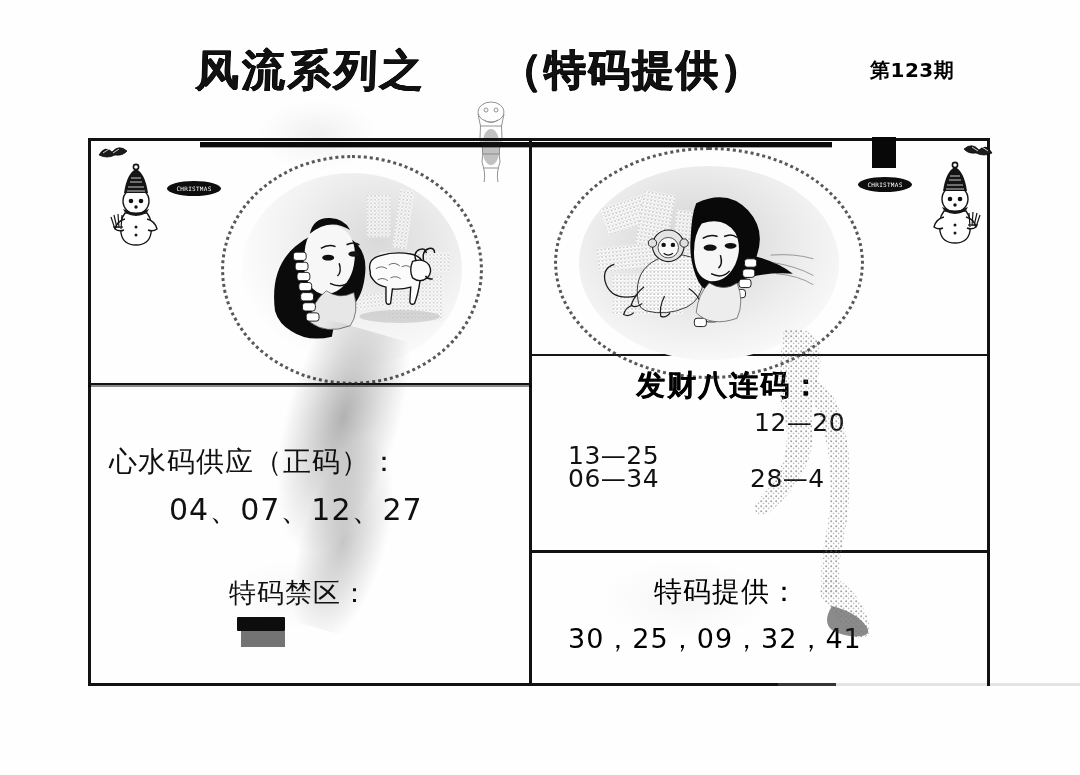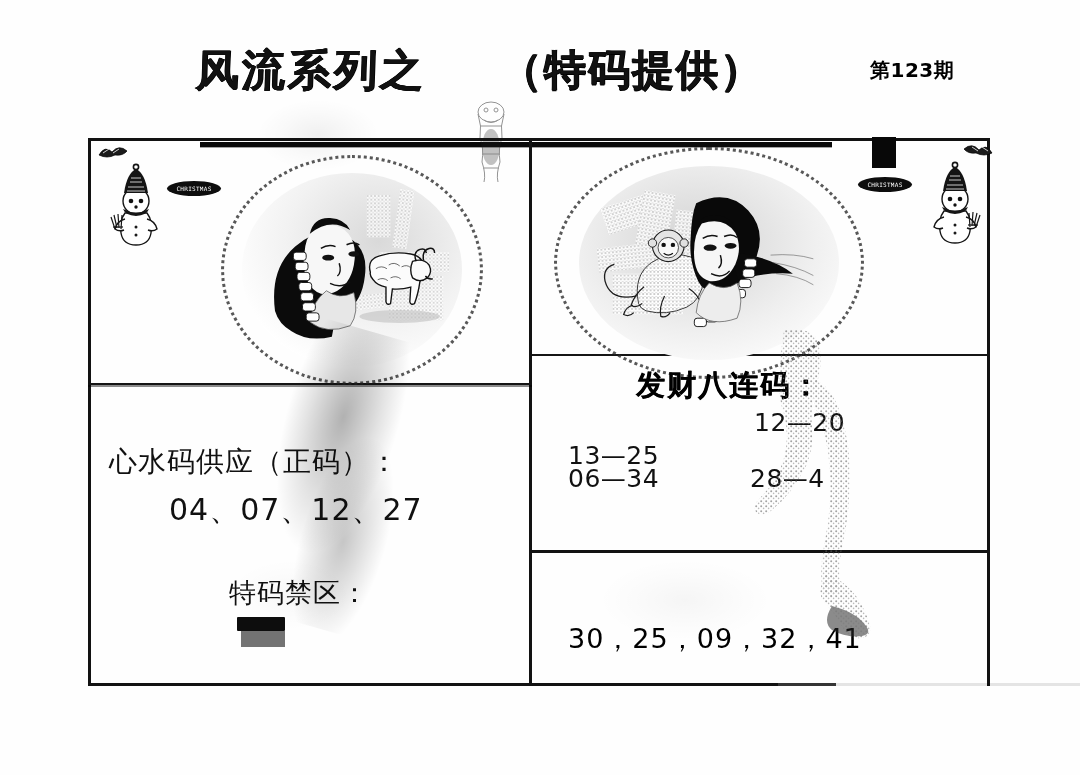--- a/index.html
+++ b/index.html
@@ -591,20 +591,21 @@
 
       <div class="lian-line" id="lian-r1a">13—25</div>
       <div class="lian-line" id="lian-r1b">12—20</div>
 
       <div class="lian-line" id="lian-r2a">06—34</div>
       <div class="lian-line" id="lian-r2b">28—4</div>
 
     </div>
 
     <div class="cell" id="cell-right-bot">
+      <div id="lbl-temagongji">特码提供：</div>
       <div id="row-temagongji">30，25，09，32，41</div>
     </div>
   </div>
 
   <div id="black-block"></div>
 
   <div id="figure-right">
     <svg viewBox="0 0 230 360" width="230" height="360" aria-hidden="true">
       <defs>
         <pattern id="pStip3" width="5" height="5" patternUnits="userSpaceOnUse">

